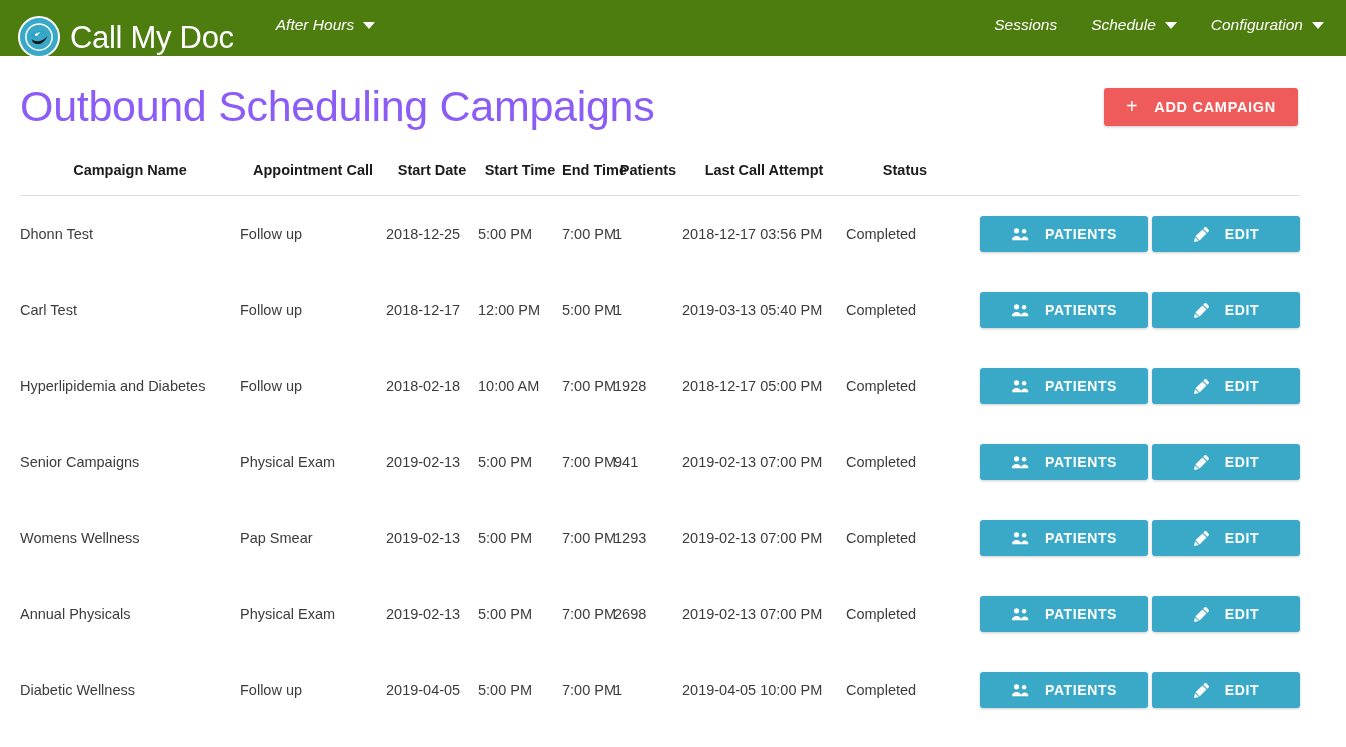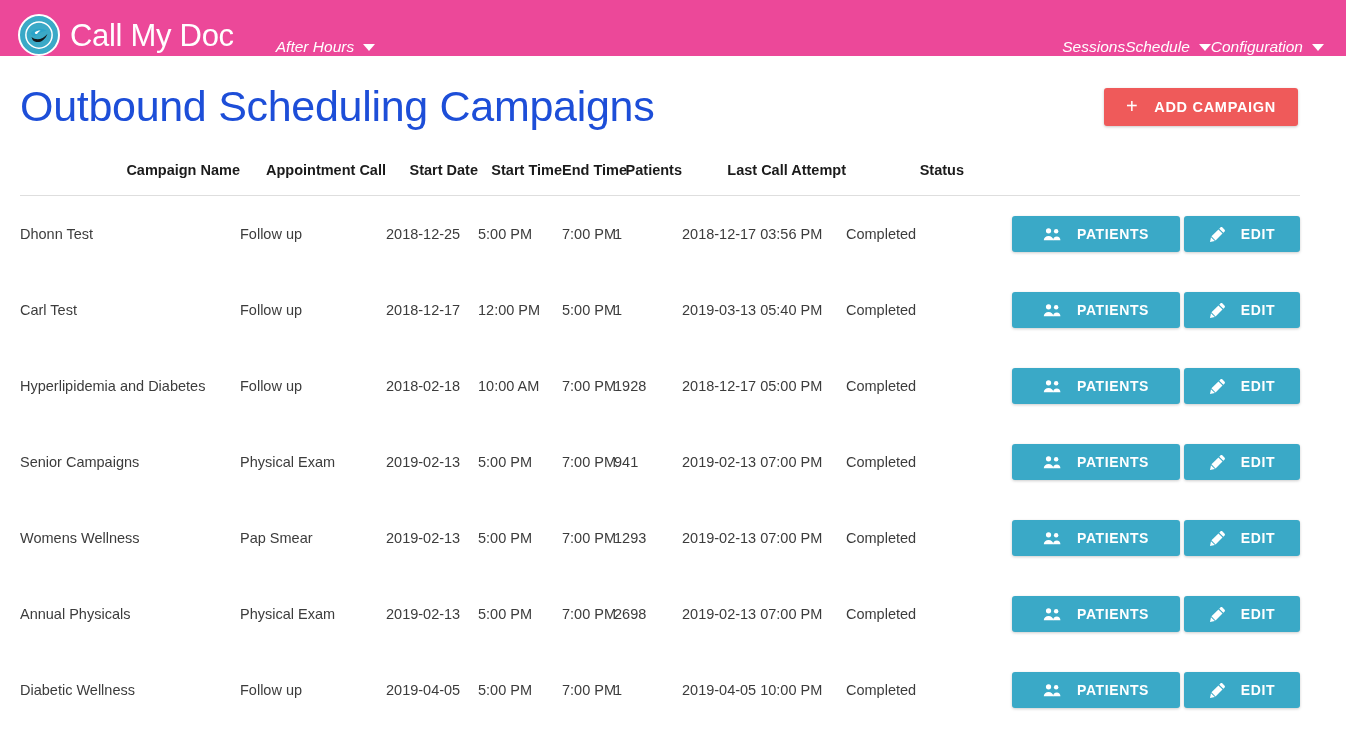--- a/index.html
+++ b/index.html
@@ -8,24 +8,24 @@
     width: 1346px;
     height: 747px;
     background: #ffffff;
     font-family: "Liberation Sans", sans-serif;
     overflow: hidden;
   }
 
   
   .navbar {
     height: 56px;
-    background: #ec4899;
-    display: flex;
-    align-items: flex-end;
-    padding: 0 22px 0 18px;
+    background: #4d7c0f;
+    display: flex;
+    align-items: flex-start;
+    padding: 16px 22px 0 18px;
     position: relative;
   }
 
   .brand {
     display: flex;
     align-items: center;
     gap: 10px;
     text-decoration: none;
   }
 
@@ -54,20 +54,21 @@
   .nav-left {
     display: flex;
     align-items: center;
     margin-left: 42px;
   }
 
   .nav-right {
     display: flex;
     align-items: center;
     margin-left: auto;
+    gap: 34px;
   }
 
   .nav-item {
     display: flex;
     align-items: center;
     gap: 9px;
     color: #ffffff;
     font-size: 15.5px;
     font-weight: 400;
     white-space: nowrap;
@@ -91,21 +92,21 @@
   }
 
   .page-head {
     display: flex;
     align-items: center;
     justify-content: space-between;
     padding-top: 26px;
   }
 
   .page-title {
-    color: #1d4ed8;
+    color: #8b5cf6;
     font-size: 43px;
     font-weight: 400;
     line-height: 1.15;
     letter-spacing: -0.3px;
     white-space: nowrap;
   }
 
   .btn-add {
     background: #ef5a5a;
     color: #ffffff;
@@ -135,21 +136,21 @@
   
   .table-wrap { margin-top: 31px; }
 
   table.campaigns {
     width: 1280px;
     border-collapse: collapse;
     table-layout: fixed;
   }
 
   table.campaigns thead th {
-    text-align: right;
+    text-align: center;
     font-size: 14.5px;
     font-weight: 700;
     color: #1b1b1b;
     padding: 0 0 17px 0;
     vertical-align: bottom;
     white-space: nowrap;
   }
 
   table.campaigns thead tr {
     border-bottom: 1px solid #dedede;
@@ -198,21 +199,21 @@
     gap: 15px;
     font-size: 14px;
     font-weight: 700;
     letter-spacing: 0.6px;
     font-family: "Liberation Sans", sans-serif;
     cursor: pointer;
     box-shadow: 0 1px 3px rgba(0,0,0,0.2);
   }
 
   .btn-patients { width: 168px; }
-  .btn-edit     { width: 116px; justify-content: center; }
+  .btn-edit     { width: 148px; justify-content: center; }
 
   .btn-row svg { flex: 0 0 auto; display: block; }
 </style>
 </head>
 <body>
 
 <div class="navbar">
 
   <a class="brand" href="#">
     <span class="brand-logo">

